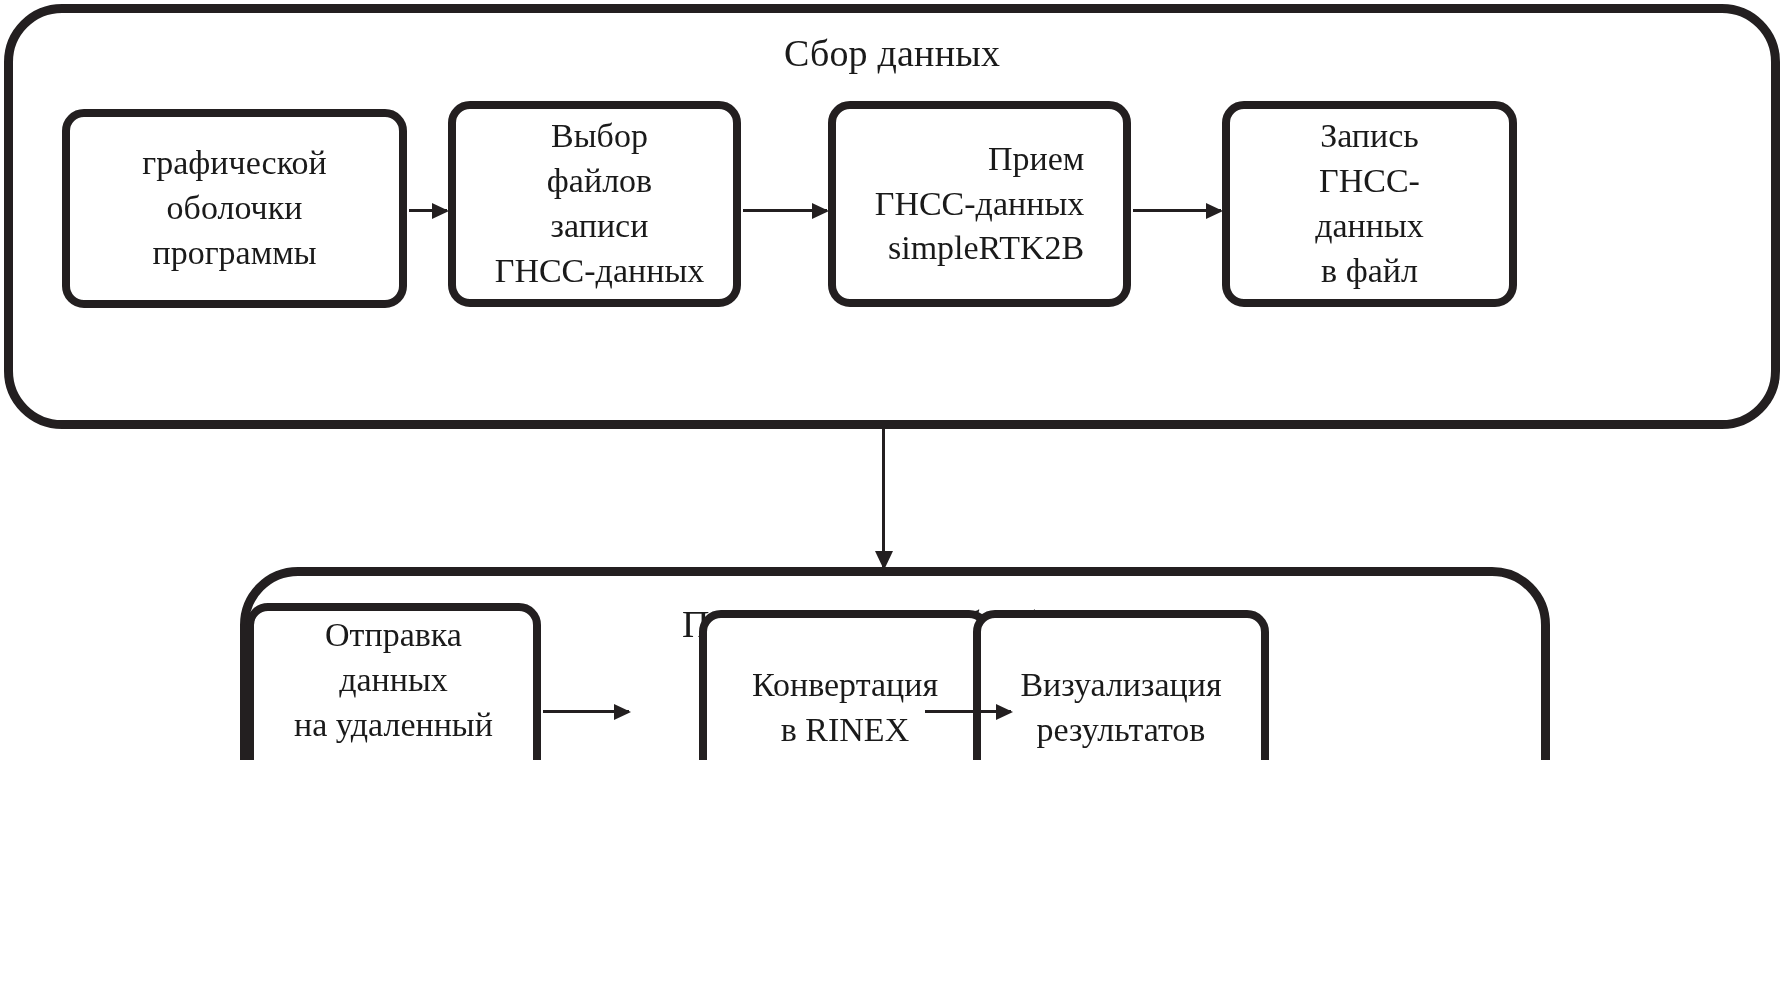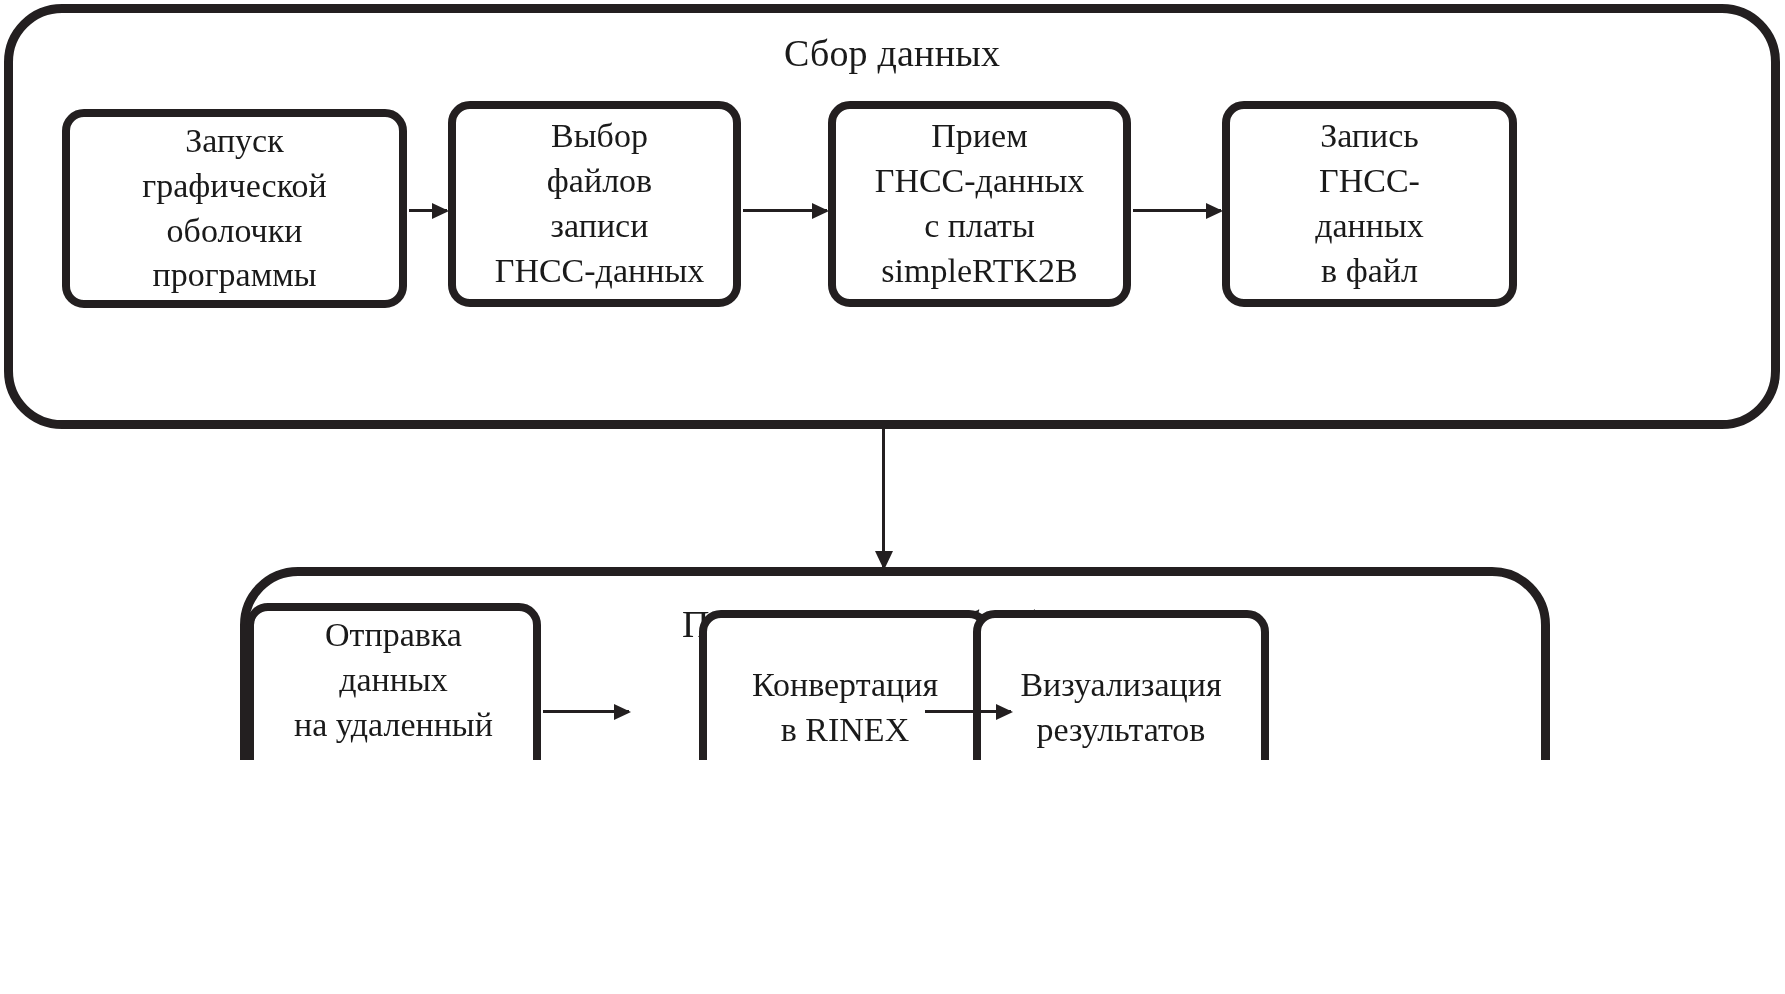--- a/index.html
+++ b/index.html
@@ -64,21 +64,21 @@
     text-align: center;
     font-size: 34px;
     line-height: 1.32;
     padding: 4px 6px;
   }
   .node span { display: block; }
 
   
   #node-launch   { left: 62px;   top: 109px; width: 345px; height: 199px; }
   #node-format   { left: 448px;  top: 101px; width: 293px; height: 206px; padding-left: 16px; }
-  #node-receive  { left: 828px;  top: 101px; width: 303px; height: 206px; }
+  #node-receive  { left: 828px;  top: 101px; width: 303px; height: 206px; text-align: right; }
   #node-write    { left: 1222px; top: 101px; width: 295px; height: 206px; text-align: center; }
 
   
   #node-send      { left: 246px; top: 603px; width: 295px; height: 200px; }
   #node-convert   { left: 666px; top: 610px; width: 292px; height: 196px; margin-left: 33px; }
   #node-visualize { left: 973px; top: 610px; width: 296px; height: 196px; }
 
   
   .arrow-h {
     position: absolute;
@@ -130,41 +130,39 @@
 <body>
 
 <div id="canvas">
 
   <div class="group" id="group-collection">
     <div class="group-title">Сбор данных</div>
   </div>
 
   <div class="node" id="node-launch">
     <div>
-      <span>Запуск</span>
       <span>графической</span>
       <span>оболочки</span>
       <span>программы</span>
     </div>
   </div>
 
   <div class="node" id="node-format">
     <div>
       <span>Выбор</span>
       <span>файлов</span>
       <span>записи</span>
       <span>ГНСС-данных</span>
     </div>
   </div>
 
   <div class="node" id="node-receive">
     <div>
       <span>Прием</span>
       <span>ГНСС-данных</span>
-      <span>с платы</span>
       <span>simpleRTK2B</span>
     </div>
   </div>
 
   <div class="node" id="node-write">
     <div>
       <span>Запись</span>
       <span>ГНСС-</span>
       <span>данных</span>
       <span>в файл</span>

